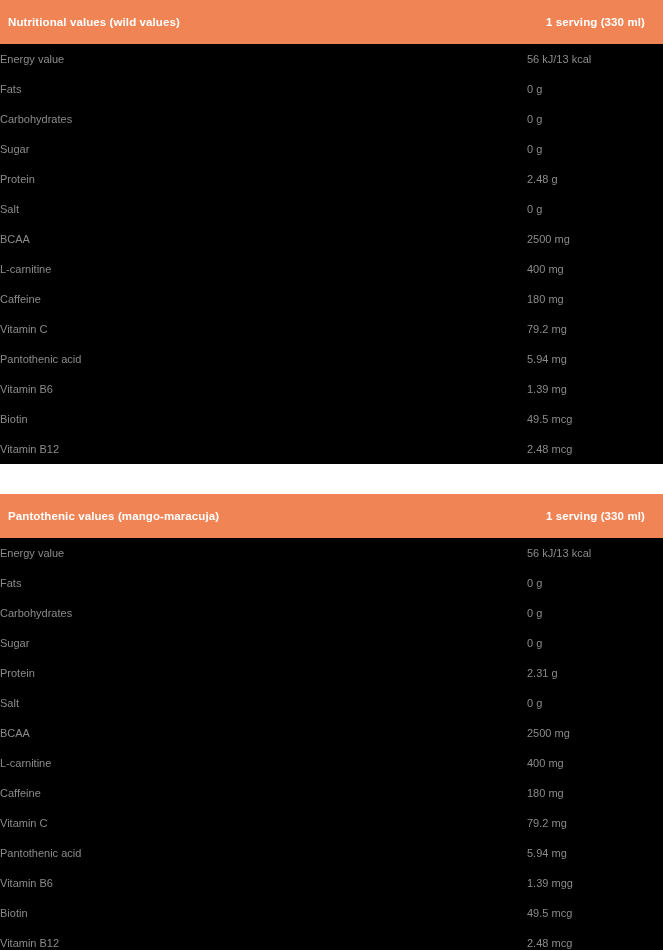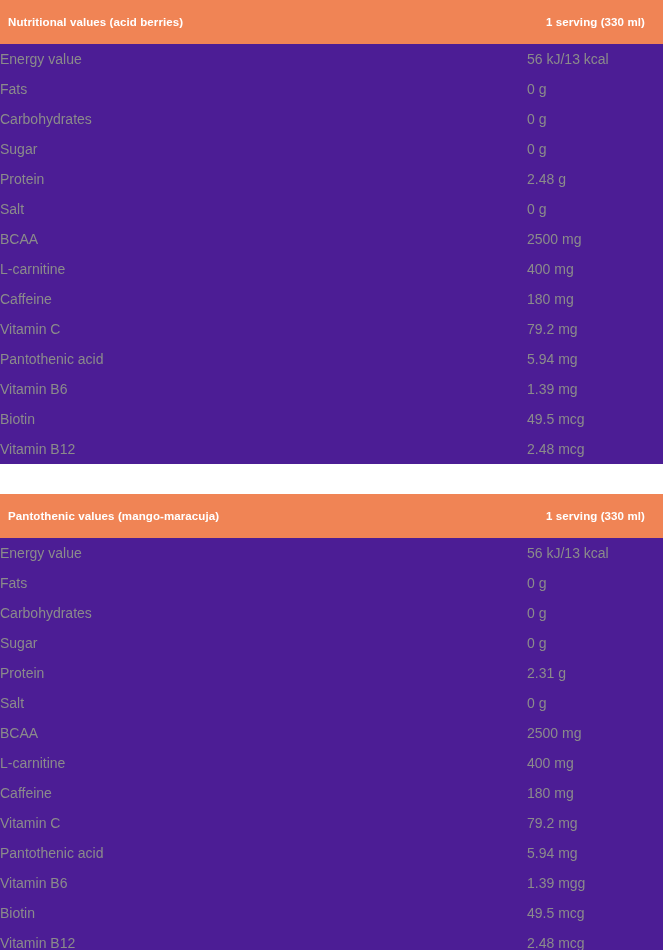--- a/index.html
+++ b/index.html
@@ -37,29 +37,29 @@
   }
   th.col-name {
     width: 519px;
     padding-left: 8px !important;
   }
   th.col-value {
     width: 144px;
     padding-left: 19px !important;
   }
   .nutri-table tbody td {
-    font-size: 14px;
+    font-size: 11px;
     color: #8b8b8b;
     font-weight: normal;
     text-align: left;
     height: 30px;
     padding: 0;
     vertical-align: middle;
     border: none;
-    background: #4c1d95;
+    background: #000000;
     white-space: nowrap;
     overflow: hidden;
   }
   td.cell-name {
     padding-left: 8px;
   }
   td.cell-value {
     padding-left: 19px;
   }
   .table-gap {
@@ -69,21 +69,21 @@
   }
 </style>
 </head>
 <body>
 
 <div class="page">
 
   <table class="nutri-table">
     <thead>
       <tr>
-        <th class="col-name">Nutritional values (acid berries)</th>
+        <th class="col-name">Nutritional values (wild values)</th>
         <th class="col-value">1 serving (330 ml)</th>
       </tr>
     </thead>
     <tbody>
       <tr>
         <td class="cell-name">Energy value</td>
         <td class="cell-value">56 kJ/13 kcal</td>
       </tr>
       <tr>
         <td class="cell-name">Fats</td>

